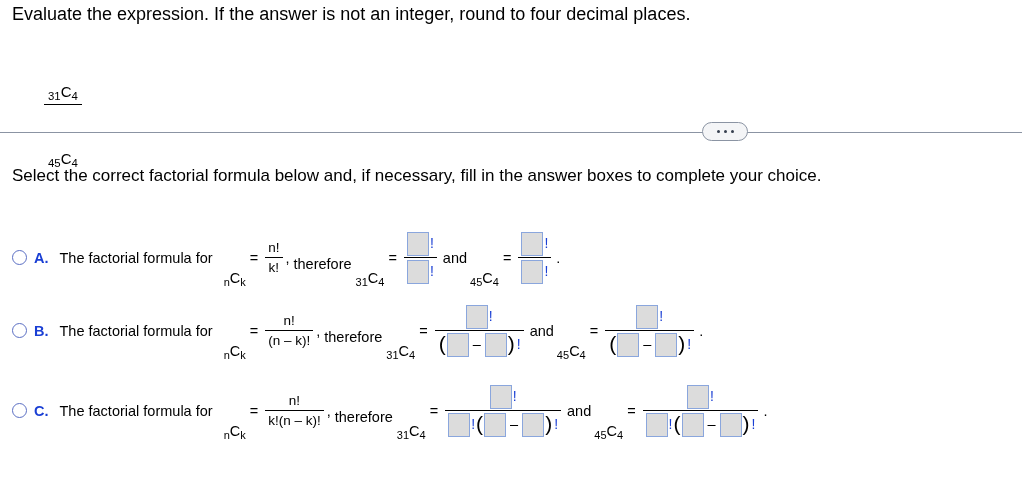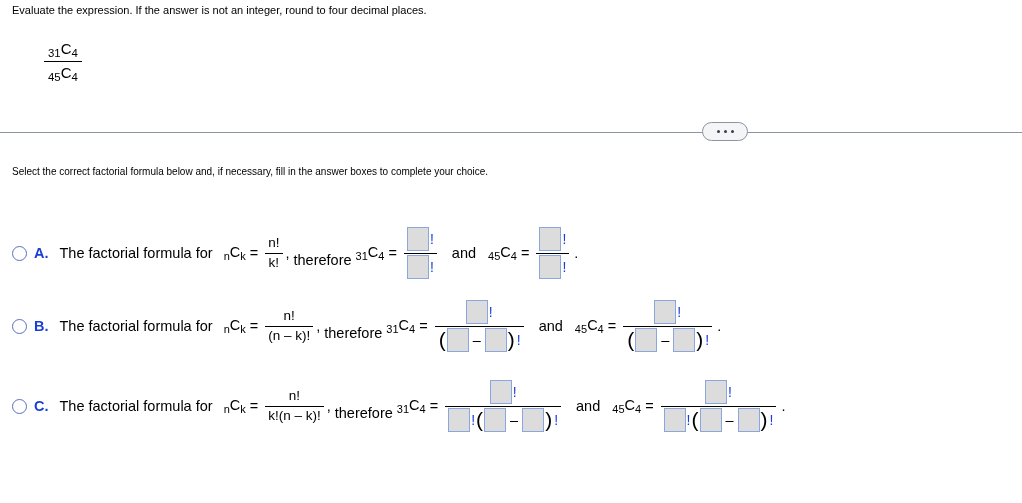--- a/index.html
+++ b/index.html
@@ -14,26 +14,26 @@
     color: #000000;
     font-size: 14.5px;
     overflow: hidden;
     position: relative;
   }
 
   .prompt-line {
     position: absolute;
     left: 12px;
     top: 4px;
-    font-size: 11px;
+    font-size: 18px;
     white-space: nowrap;
   }
 
   
-  .comb { white-space: nowrap; display: inline-block; }
+  .comb { white-space: nowrap; display: inline-block; margin-top: 43px; }
   .comb .pre {
     font-size: 0.76em;
     vertical-align: -0.28em;
     letter-spacing: 0;
   }
   .comb .base { font-size: 1em; }
   .comb .post {
     font-size: 0.76em;
     vertical-align: -0.28em;
   }
@@ -92,21 +92,21 @@
     height: 3px;
     border-radius: 50%;
     background: #3b4css;
     background: #36404f;
   }
 
   .select-line {
     position: absolute;
     left: 12px;
     top: 166px;
-    font-size: 10px;
+    font-size: 17px;
     white-space: nowrap;
   }
 
   
   .choice {
     position: absolute;
     left: 12px;
     display: flex;
     align-items: center;
     white-space: nowrap;
@@ -176,21 +176,21 @@
   }
   .paren {
     font-size: 21px;
     line-height: 0.8;
     color: #000;
     margin: 0 1px;
     position: relative;
     top: 0px;
   }
   .minus { margin: 0 4px; }
-  .conj { margin: 0 12px; text-align: center; }
+  .conj { margin: 0 3px; text-align: center; }
   .eq { margin: 0 4px; }
   .comma { margin-right: 4px; }
   .period { margin-left: 2px; }
   .therefore { margin: 13px 4px 0 0; }
 </style>
 </head>
 <body>
 
 <div class="prompt-line">Evaluate the expression. If the answer is not an integer, round to four decimal places.</div>
 

